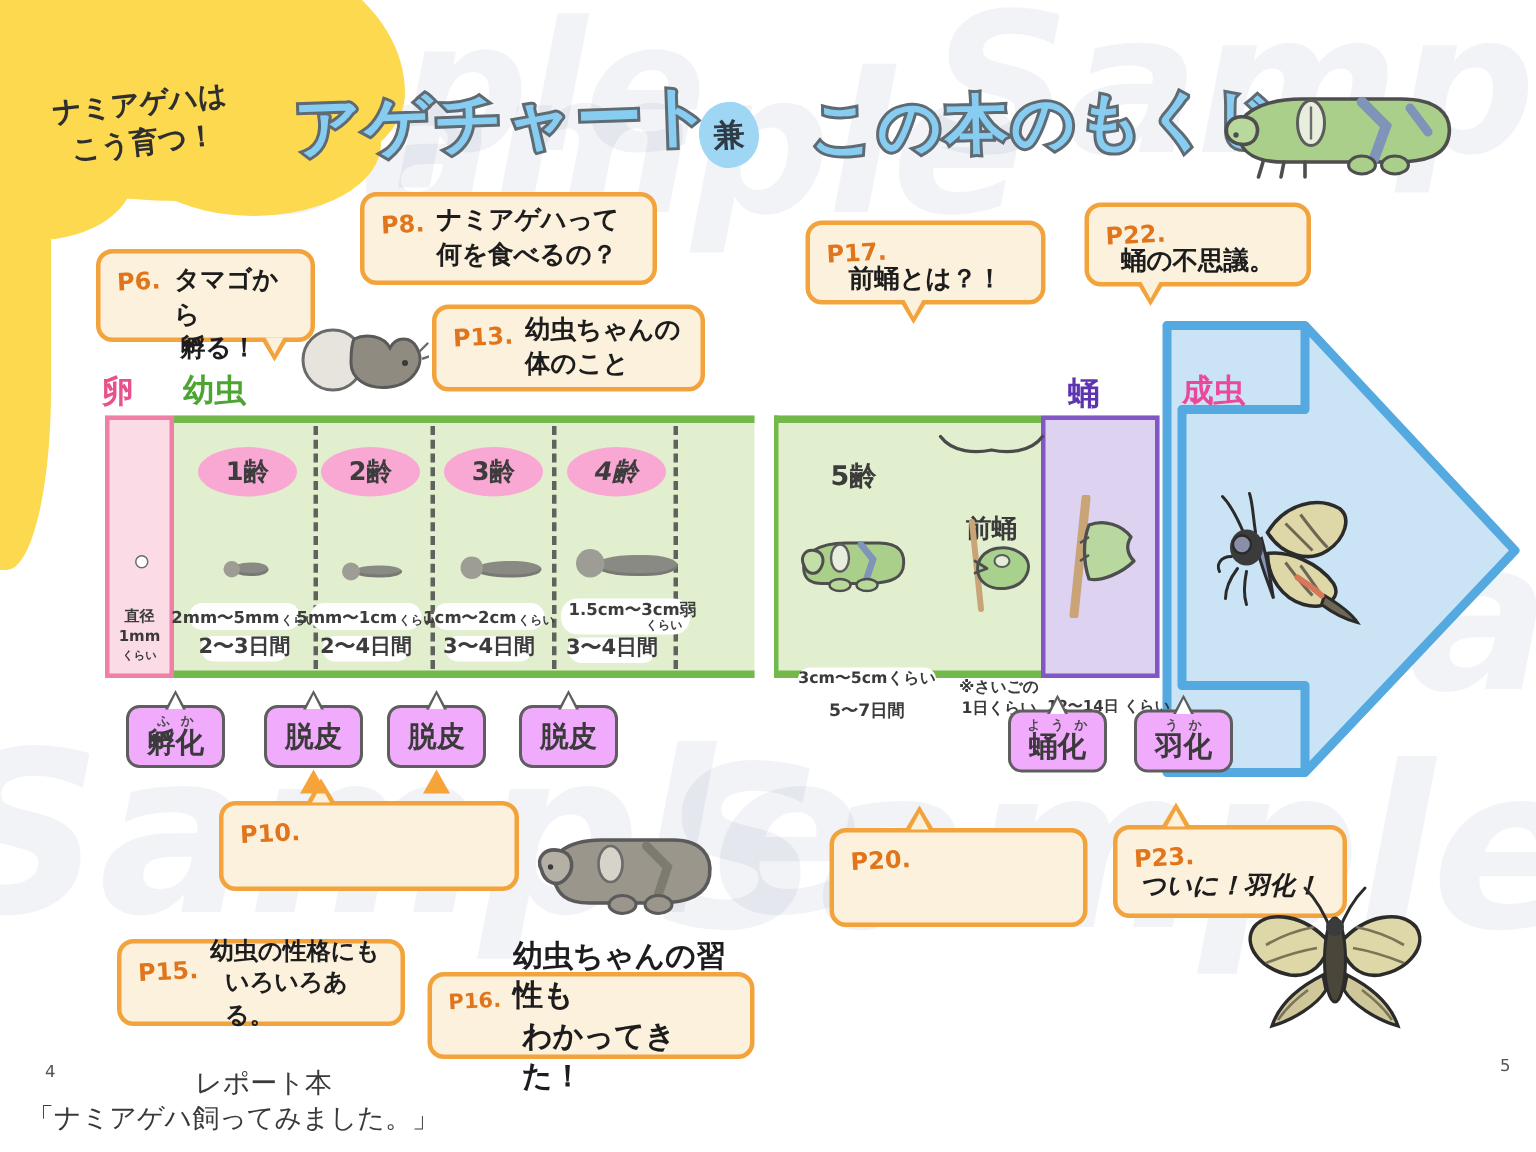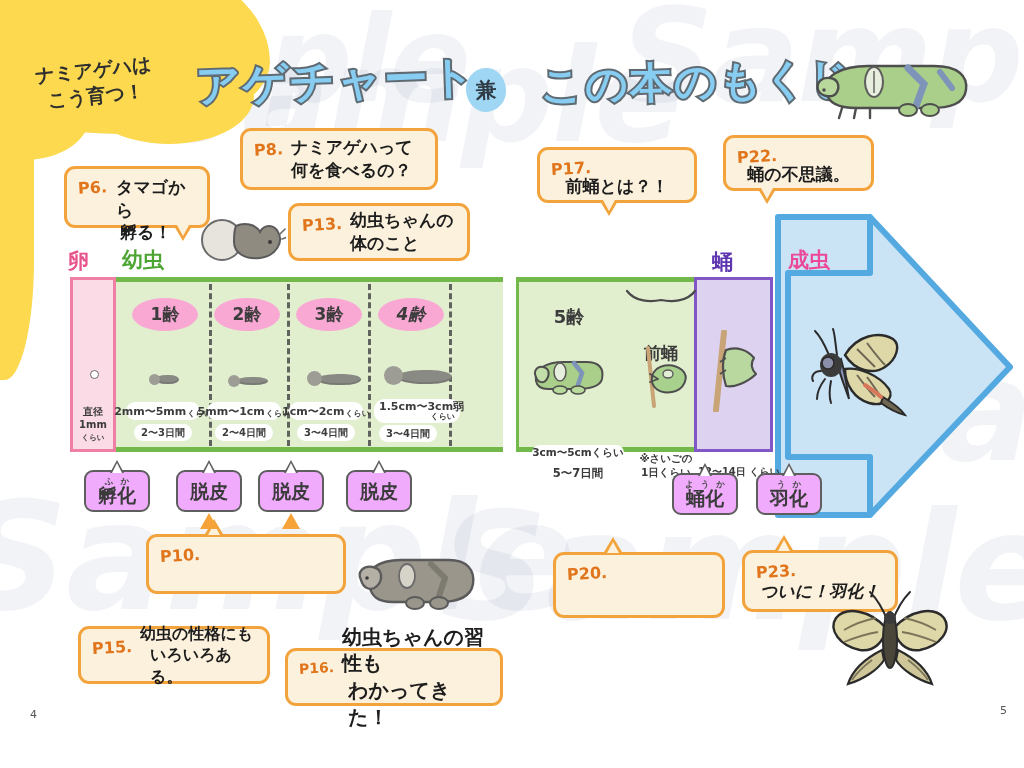--- a/index.html
+++ b/index.html
@@ -129,21 +129,21 @@
     width:66px;height:33px;display:flex;align-items:center;justify-content:center;
     color:#3c3c3c;font-weight:800;font-size:17px;
   }
   .sizechip,.daychip{
     position:absolute;background:#ffffff;border-radius:11px;
     color:#3c3c3c;font-weight:700;white-space:nowrap;
     display:flex;align-items:flex-end;justify-content:center;
     padding:1px 6px;box-sizing:border-box;
   }
   .sizechip{font-size:11px;}
-  .daychip{font-size:10px;}
+  .daychip{font-size:14px;}
   .sizechip .sml{font-size:8px;margin-left:1px;}
 
   .eggdot{
     position:absolute;left:90px;top:370px;width:7px;height:7px;
     border:1.6px solid #6b6b6b;border-radius:50%;background:#fff;
   }
   #egg-size{
     position:absolute;left:70px;top:406px;width:46px;
     color:#3a3a3a;font-size:10px;font-weight:700;text-align:center;line-height:1.25;
   }
@@ -515,17 +515,21 @@
       <path d="M46 72 C38 78 30 86 26 92"></path>
       <path d="M82 72 C90 78 98 86 102 92"></path>
     </g>
     <ellipse cx="64" cy="52" rx="7" ry="28" fill="#4a4639" stroke="#2b2b2b" stroke-width="2"></ellipse>
     <circle cx="64" cy="30" r="6" fill="#3b3b3b"></circle>
   </svg>
 
   <div id="footnote">
   </div>
 
+  <div id="footer-left">
+    <div class="l1">レポート本</div>
+    <div>「ナミアゲハ飼ってみました。」</div>
+  </div>
 
   <div class="pagenum" id="pg-left">4</div>
   <div class="pagenum" id="pg-right">5</div>
 
 </div>
 
 </body></html>

